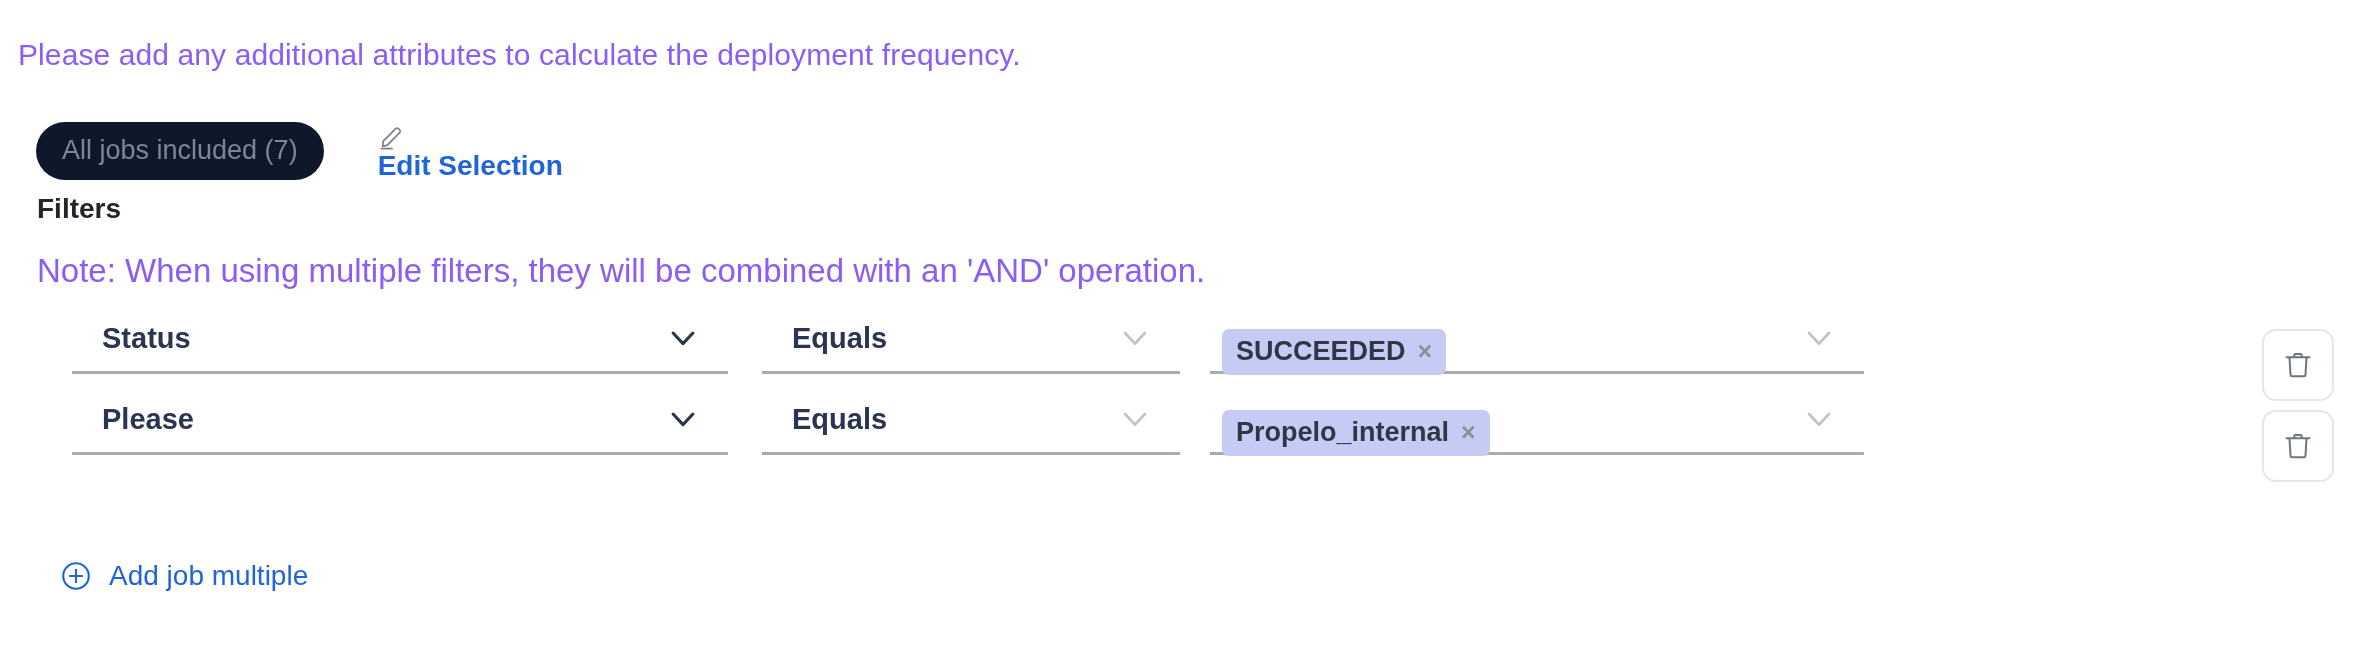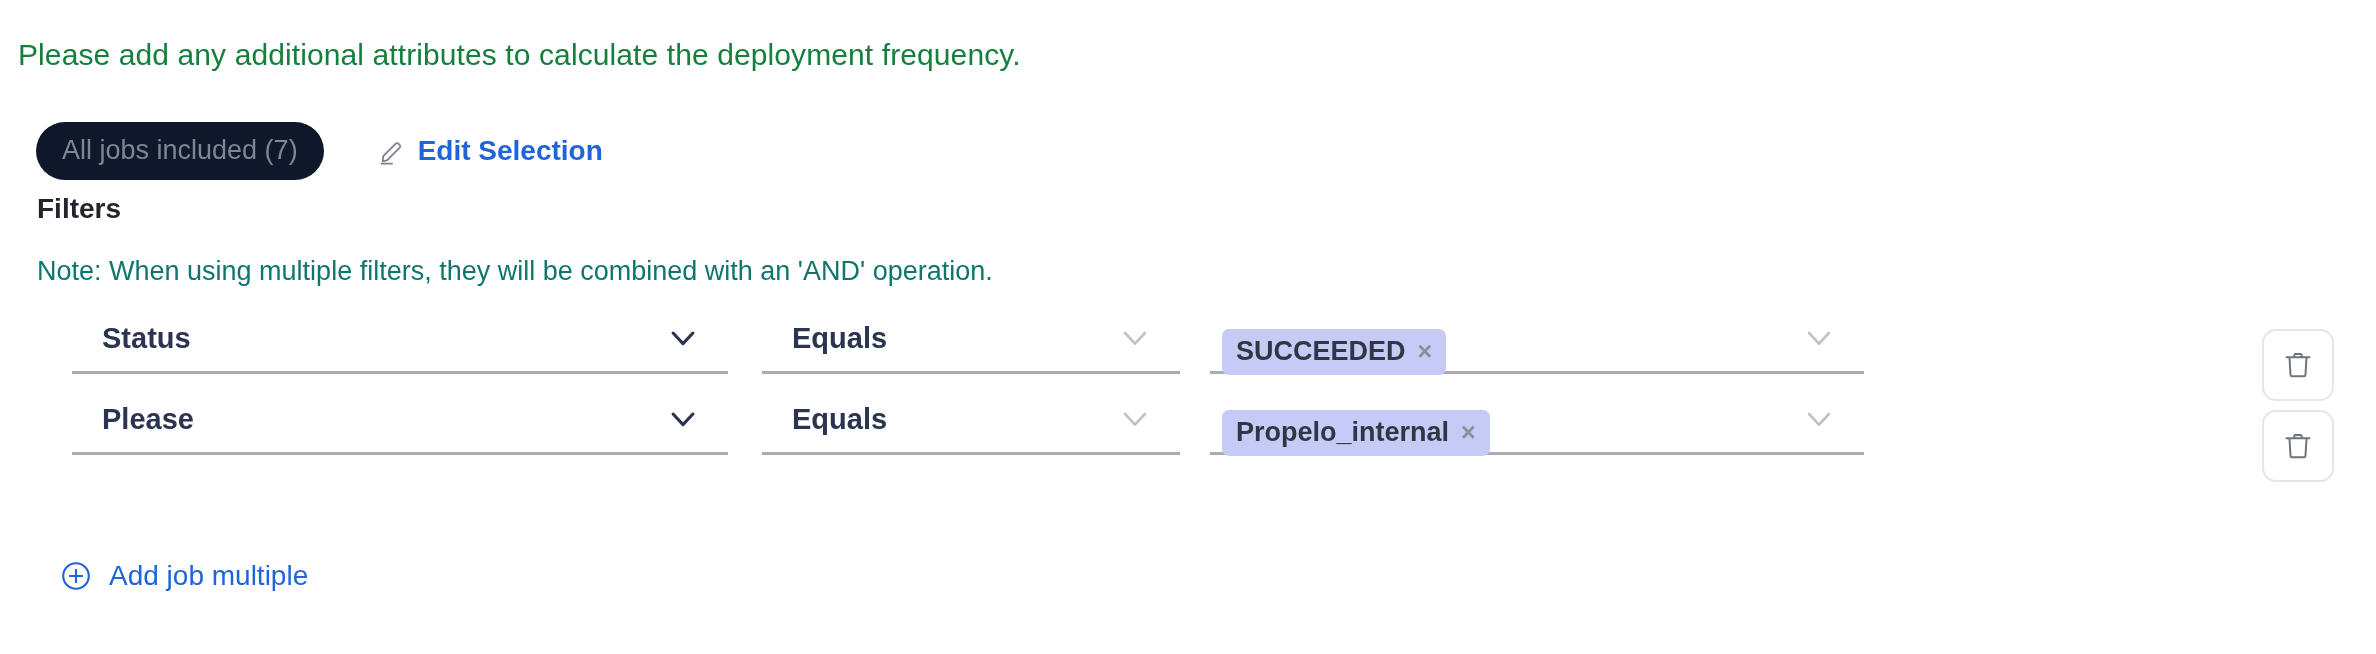--- a/index.html
+++ b/index.html
@@ -17,21 +17,21 @@
     color: #2f3640;
   }
 
   
   .intro {
     position: absolute;
     left: 18px;
     top: 36px;
     font-size: 30px;
     line-height: 38px;
-    color: #15803d;
+    color: #8b5cf6;
     letter-spacing: 0.1px;
     white-space: nowrap;
   }
 
   
   .selection-row {
     position: absolute;
     left: 36px;
     top: 122px;
     display: flex;
@@ -46,20 +46,21 @@
     padding: 15px 26px 16px 26px;
     border-radius: 30px;
     white-space: nowrap;
   }
   .edit-selection {
     display: flex;
     align-items: flex-start;
     margin-left: 54px;
     cursor: pointer;
     white-space: nowrap;
+    flex-direction: column;
   }
   .edit-selection .pencil-icon {
     width: 28px;
     height: 28px;
     display: block;
     margin-right: 12px;
     margin-top: 2px;
   }
   .edit-selection-label {
     color: #1f64d8;
@@ -75,22 +76,22 @@
     top: 192px;
     font-size: 28px;
     font-weight: bold;
     color: #22262c;
     line-height: 34px;
   }
   .filters-note {
     position: absolute;
     left: 37px;
     top: 254px;
-    font-size: 27px;
-    color: #0f766e;
+    font-size: 33px;
+    color: #8b5cf6;
     line-height: 34px;
     white-space: nowrap;
   }
 
   
   .filter-row {
     position: absolute;
     left: 0;
     height: 92px;
   }

